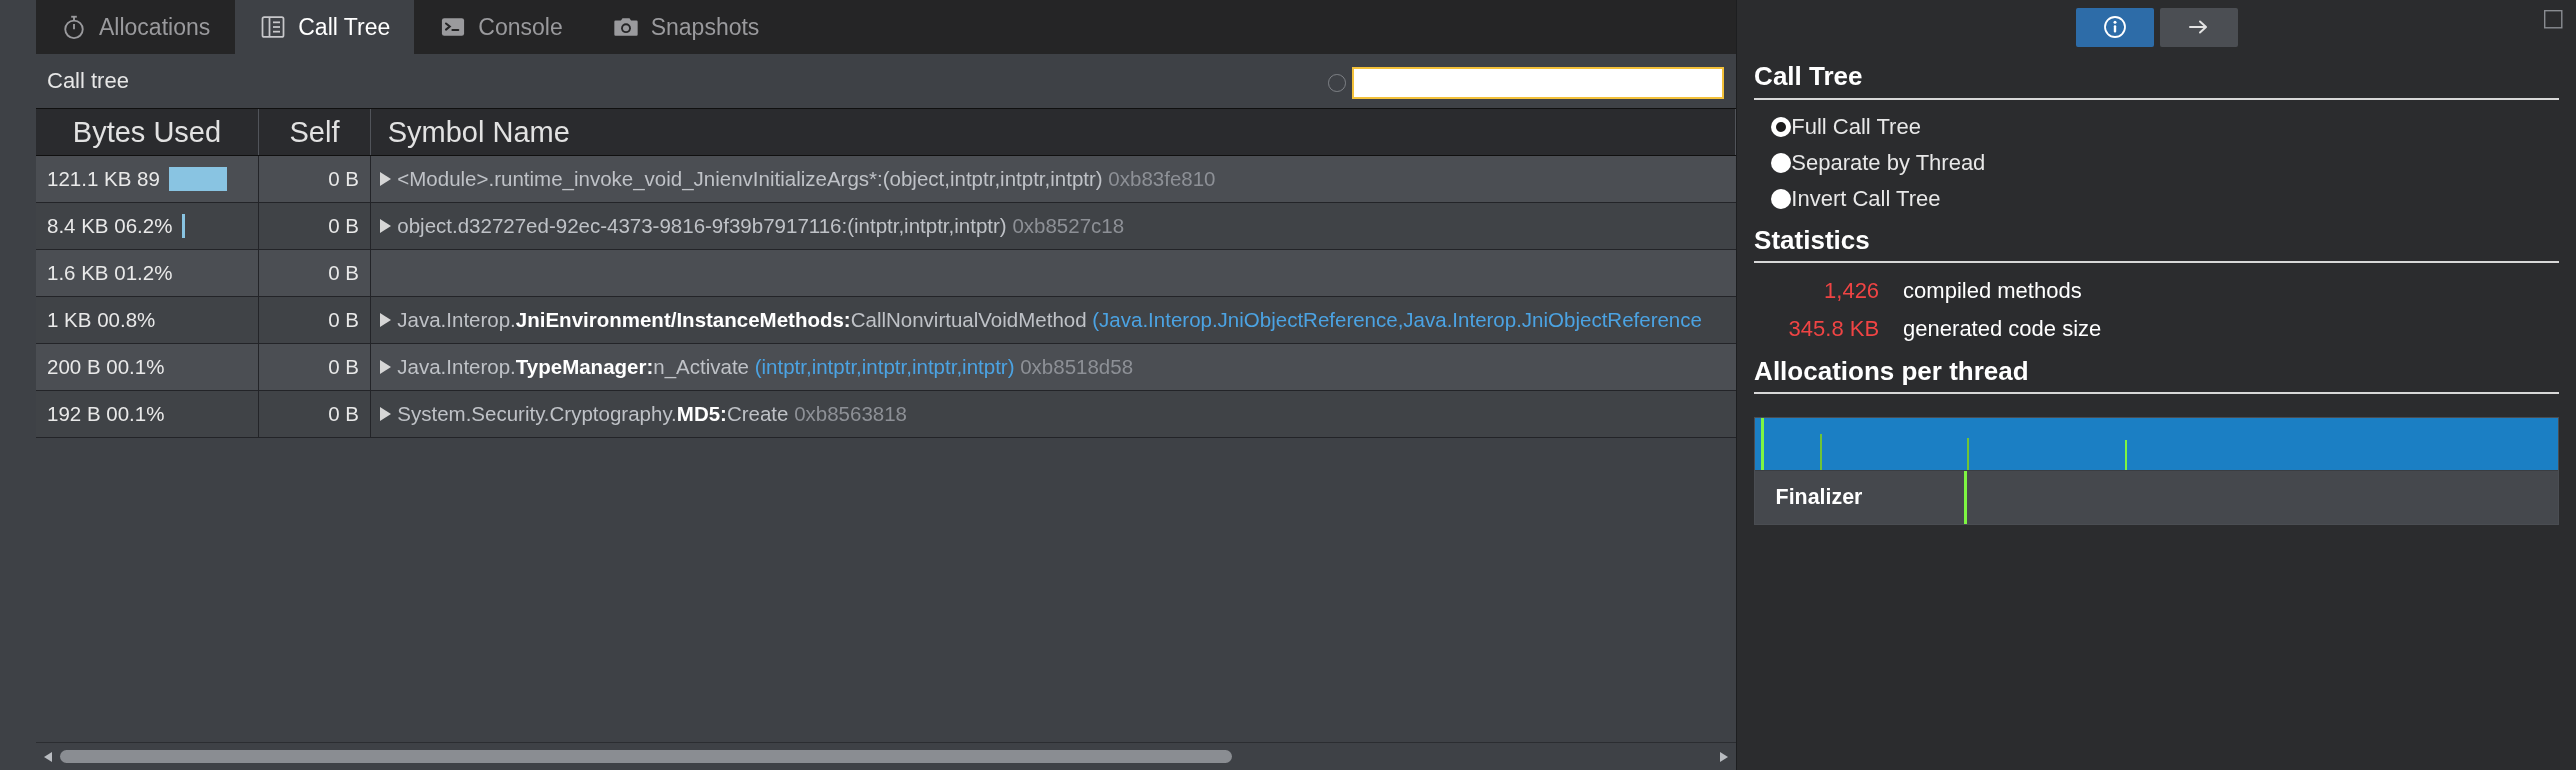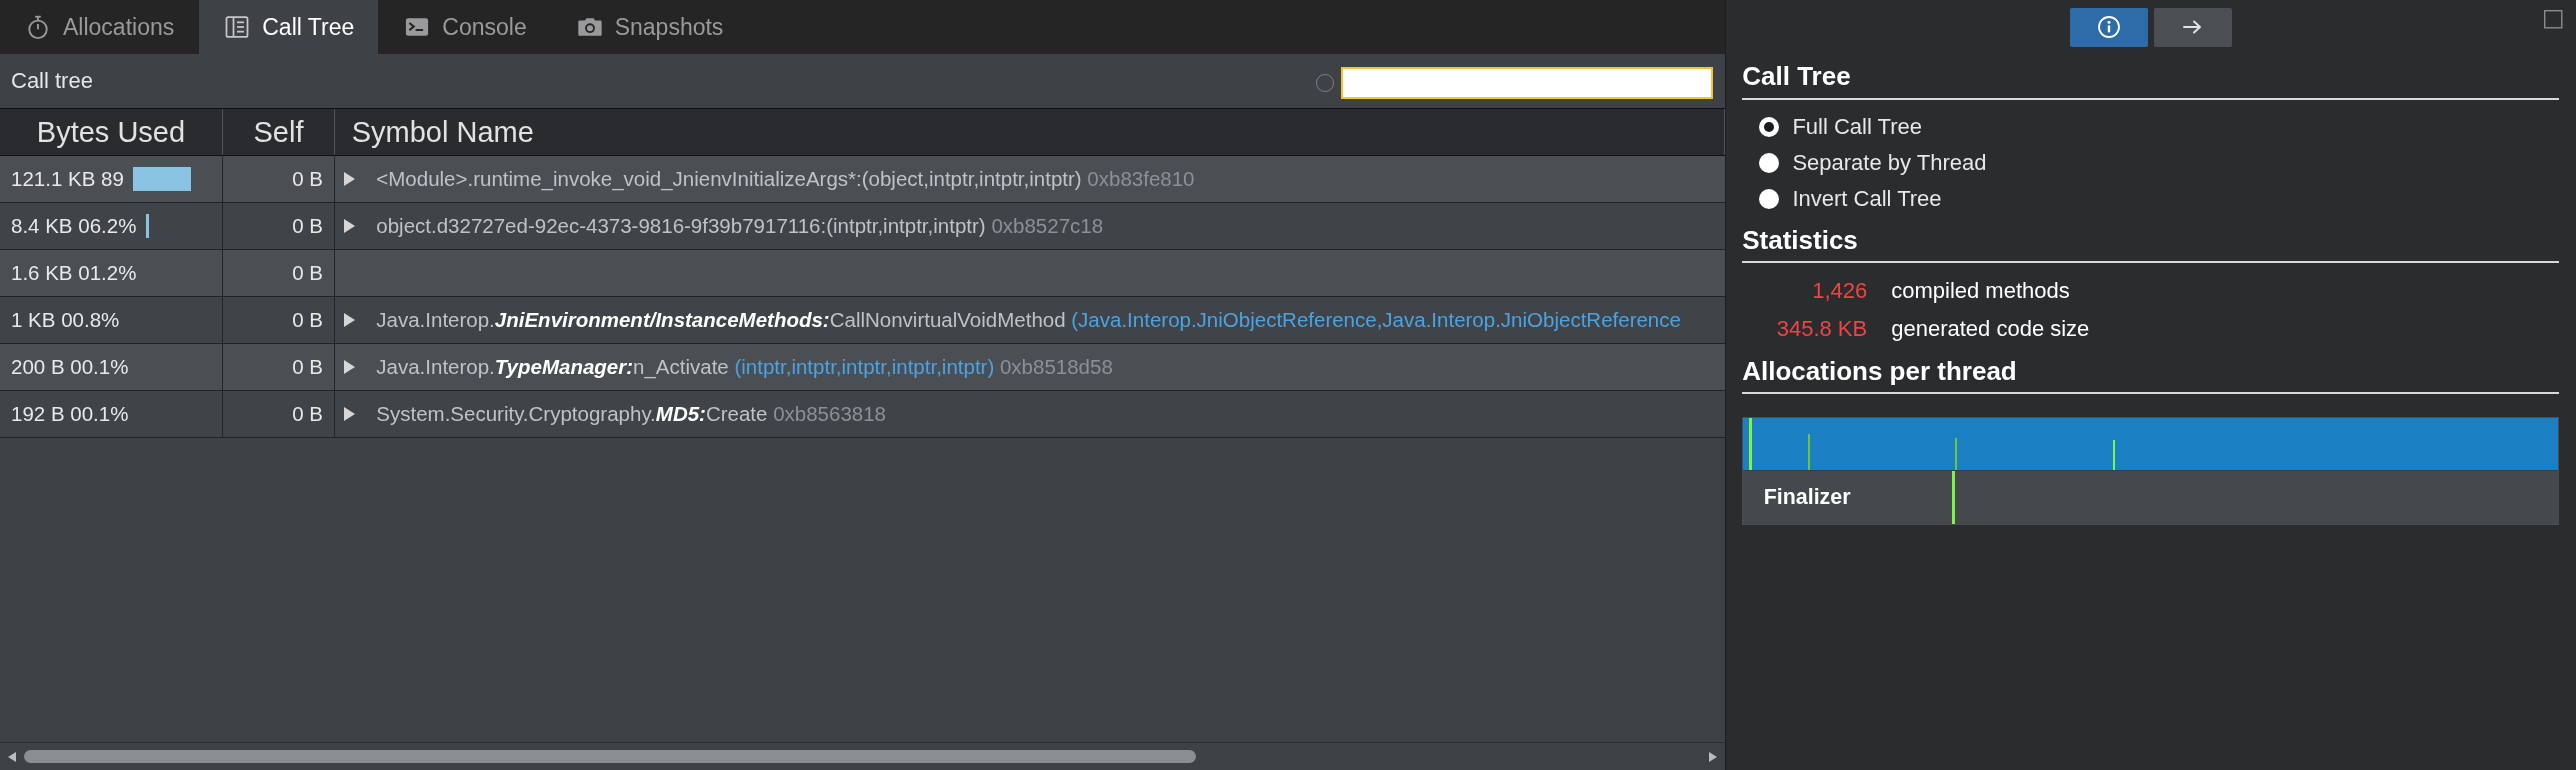--- a/index.html
+++ b/index.html
@@ -10,20 +10,21 @@
     overflow: hidden;
   }
   .app { position: relative; width: 2576px; height: 770px; display: flex; }
 
   
   .left-pane {
     width: 1754px; height: 770px;
     background: #a21caf;
     display: flex; flex-direction: column;
     position: relative;
+    margin-left: 36px;
   }
 
   
   .tabbar {
     height: 54px; background: #252526;
     display: flex; align-items: stretch;
     flex: 0 0 54px;
   }
   .tab {
     display: flex; align-items: center; gap: 11px;
@@ -92,39 +93,39 @@
     text-align: center;
   }
   .row.alt { background: #404347; }
   .cell {
     display: flex; align-items: center;
     border-right: 0.9px solid #232428;
     height: 100%;
   }
   .cell.c1 { width: 223px; padding-left: 11px; gap: 9.3px; }
   .cell.c2 { width: 112px; justify-content: flex-end; padding-right: 11px; }
-  .cell.c3 { flex: 1 1 auto; padding-left: 9.3px; gap: 21px; border-right: none;
+  .cell.c3 { flex: 1 1 auto; padding-left: 9.3px; gap: 6px; border-right: none;
              overflow: hidden; white-space: nowrap; }
   .bytes-text { color: #e9e9e9; font-size: 20.5px; white-space: nowrap; }
   .bar {
     height: 24px; background: #89c4e2; flex: 0 0 auto;
   }
   .self-text { color: #e9e9e9; font-size: 20.5px; }
   .disclosure {
     width: 0; height: 0; flex: 0 0 auto;
     border-left: 11px solid #d6d6d6;
     border-top: 7.4px solid transparent;
     border-bottom: 7.4px solid transparent;
     cursor: pointer;
   }
   .sym {
     font-size: 20.5px; color: #bfc2c7; white-space: nowrap;
     overflow: hidden; text-overflow: clip;
   }
-  .sym .b { color: #ffffff; font-weight: bold; font-style: italic; }
+  .sym .b { color: #ffffff; font-weight: bold; }
   .sym .blue { color: #4ba3e3; font-weight: normal; }
   .sym .addr { color: #8d9096; }
 
   
   .hscroll {
     height: 28px; flex: 0 0 28px; background: #3e4146;
     border-top: 0.9px solid #2b2d31;
     display: flex; align-items: center;
     position: absolute; bottom: 0; left: 0; right: 0;
   }
@@ -175,21 +176,21 @@
   .win-close svg { width: 20.5px; height: 20.5px; display: block; }
 
   .rp-body { padding: 0 16.7px; }
   .sec-title {
     color: #ffffff; font-size: 26px; font-weight: bold;
     margin-top: 7.4px; margin-bottom: 5.6px;
   }
   .sec-rule { height: 1.9px; background: #d8d8d8; margin-bottom: 9.3px; }
 
   .radio-row {
-    display: flex; align-items: center; gap: 13px;
+    display: flex; align-items: center; gap: 0;
     height: 36px; cursor: pointer; padding-left: 16.7px;
   }
   .radio {
     width: 20.5px; height: 20.5px; border-radius: 50%;
     background: #ffffff; flex: 0 0 20.5px;
     display: flex; align-items: center; justify-content: center;
   }
   .radio .dot {
     width: 10.2px; height: 10.2px; border-radius: 50%; background: #1b1b1b;
     display: none;

